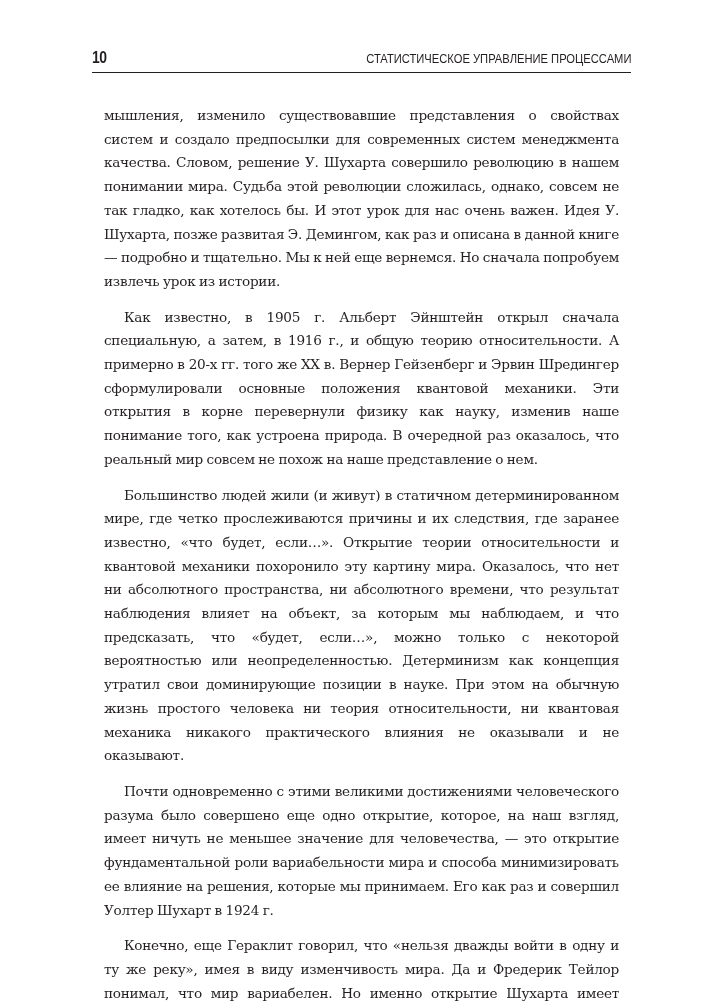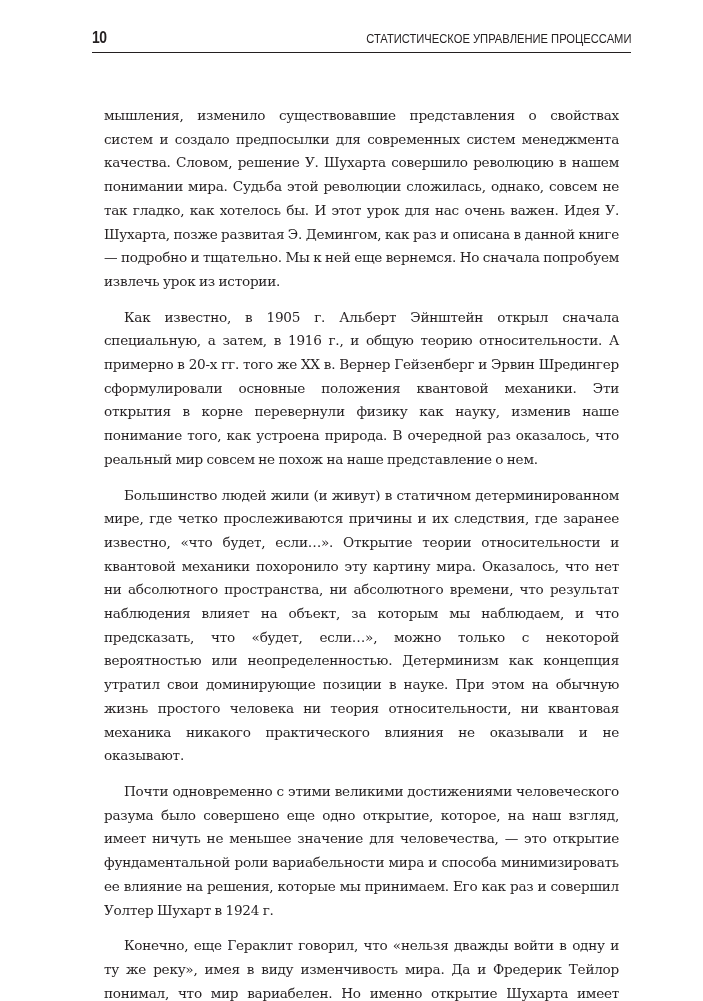--- a/index.html
+++ b/index.html
@@ -1,21 +1,21 @@
 <!DOCTYPE html>
 <html><head>
 <meta charset="utf-8">
 <style>
   html, body { margin: 0; padding: 0; }
   body {
     width: 703px; height: 1001px; background: #ffffff; position: relative; overflow: hidden;
     color: #231f20;
   }
   .header {
-    position: absolute; left: 92px; top: 24px; width: 539px; height: 28px;
+    position: absolute; left: 92px; top: 44px; width: 539px; height: 28px;
     border-bottom: 1.5px solid #231f20;
   }
   .page-num {
     position: absolute; left: 0; top: 4px;
     font-family: "Liberation Sans", sans-serif; font-weight: bold; font-size: 17px;
     letter-spacing: -0.5px; transform: scaleX(0.82); transform-origin: left top;
   }
   .running-title {
     position: absolute; right: 0; top: 7px;
     font-family: "Liberation Sans", sans-serif; font-size: 13px;

